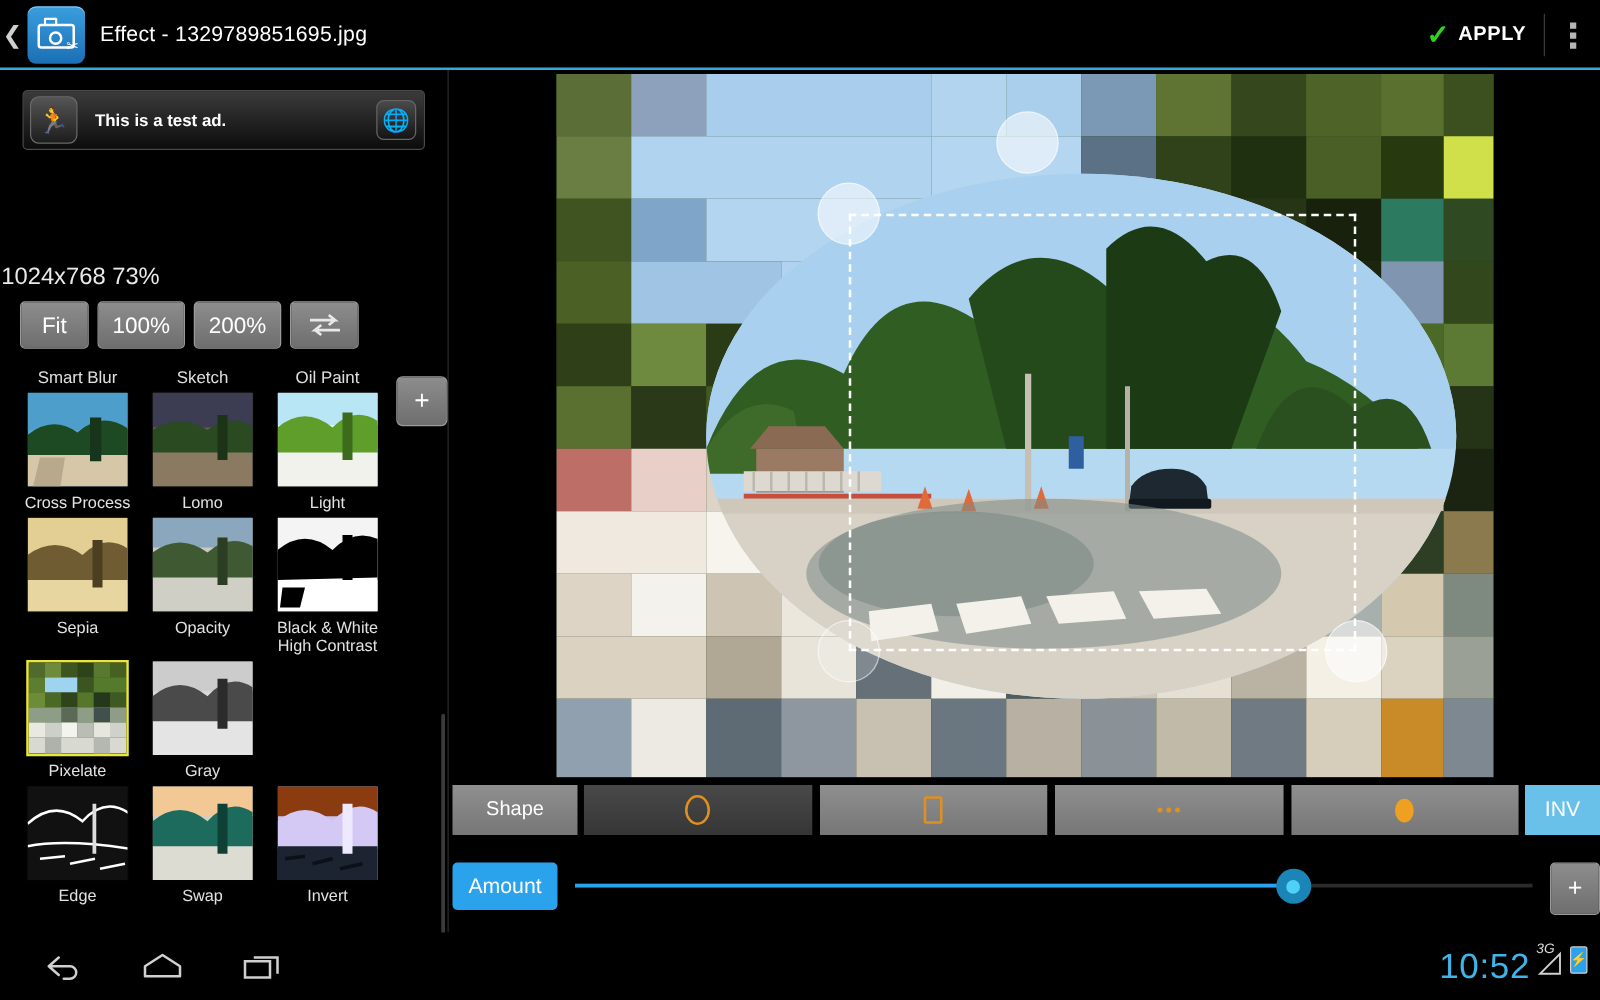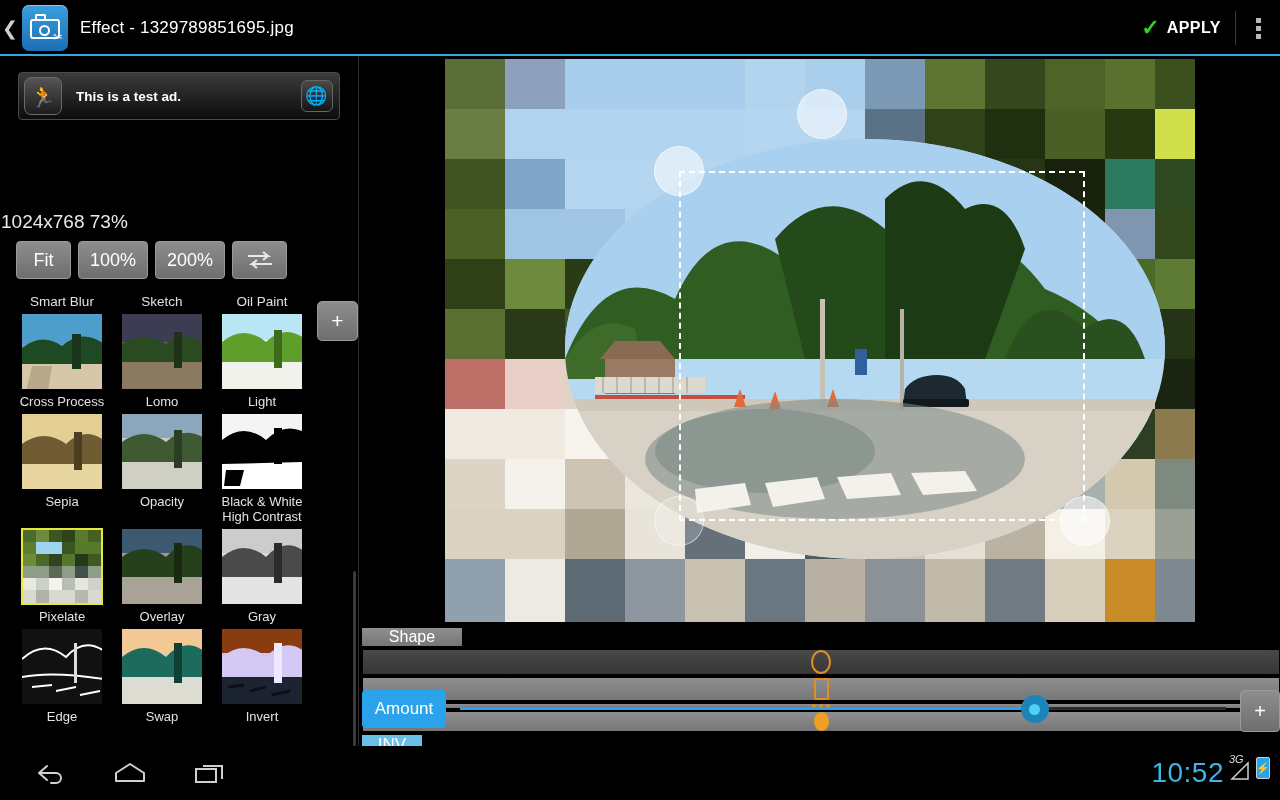--- a/index.html
+++ b/index.html
@@ -86,21 +86,21 @@
   .sel-rect { position:absolute; left:234px; top:112px; width:406px; height:350px;
               border:2px dashed #ffffff; }
   .handle { position:absolute; width:50px; height:50px; border-radius:50%;
             background:rgba(255,255,255,.55); border:1px solid rgba(255,255,255,.55); }
   .h-tl { left:209px; top:87px; }
   .h-br { left:615px; top:437px; }
   .h-bl { left:209px; top:437px; background:rgba(255,255,255,.18); }
   .h-top { left:352px; top:30px; }
 
   
-  .shapebar { position:absolute; left:362px; top:628px; width:918px; height:40px; display:flex; gap:4px;flex-direction:column; }
+  .shapebar { position:absolute; left:362px; top:628px; width:918px; height:40px; display:flex; gap:4px; }
   .sb-label { width:100px; background:linear-gradient(#8f8f8f,#767676); color:#fff;
               font-size:16px; display:flex; align-items:center; justify-content:center; }
   .sb-opt { flex:1; background:linear-gradient(#8f8f8f,#767676);
             display:flex; align-items:center; justify-content:center;
             border-left:1px solid #000; border-right:1px solid #000; }
   .sb-opt.active { background:linear-gradient(#494949,#363636); }
   .ico-circle { width:20px; height:24px; border:2px solid #e09020; border-radius:50%; }
   .ico-square { width:15px; height:22px; border:2px solid #e09020; border-radius:2px; }
   .ico-dots { display:flex; gap:3px; }
   .ico-dots i { width:4px; height:4px; border-radius:50%; background:#e09020; display:block; }
@@ -310,32 +310,20 @@
                 <rect x="0" y="60" width="78" height="13" fill="#d8dad2"></rect>
                 <rect x="13" y="60" width="13" height="13" fill="#aeb2aa"></rect>
                 <rect x="52" y="60" width="13" height="13" fill="#b4b8b0"></rect>
               </svg>
             </div>
             <div class="fx-label">Pixelate</div>
           </div>
           <div class="fx-item">
             <div class="thumb">
               <svg width="82" height="77" viewBox="0 0 82 77">
-                <rect width="82" height="77" fill="#a09a90"></rect>
-                <rect width="82" height="24" fill="#3b5a72"></rect>
-                <path d="M0 28 Q22 12 44 28 Q62 8 82 22 L82 50 L0 50Z" fill="#27401c"></path>
-                <rect y="48" width="82" height="29" fill="#a9a296"></rect>
-                <rect x="52" y="14" width="8" height="40" fill="#182a12"></rect>
-              </svg>
-            </div>
-            <div class="fx-label">Overlay</div>
-          </div>
-          <div class="fx-item">
-            <div class="thumb">
-              <svg width="82" height="77" viewBox="0 0 82 77">
                 <rect width="82" height="77" fill="#d9d9d9"></rect>
                 <rect width="82" height="24" fill="#cccccc"></rect>
                 <path d="M0 28 Q22 10 44 28 Q62 8 82 22 L82 50 L0 50Z" fill="#4a4a4a"></path>
                 <rect y="48" width="82" height="29" fill="#e4e4e4"></rect>
                 <rect x="52" y="14" width="8" height="40" fill="#2b2b2b"></rect>
               </svg>
             </div>
             <div class="fx-label">Gray</div>
           </div>
         </div>

